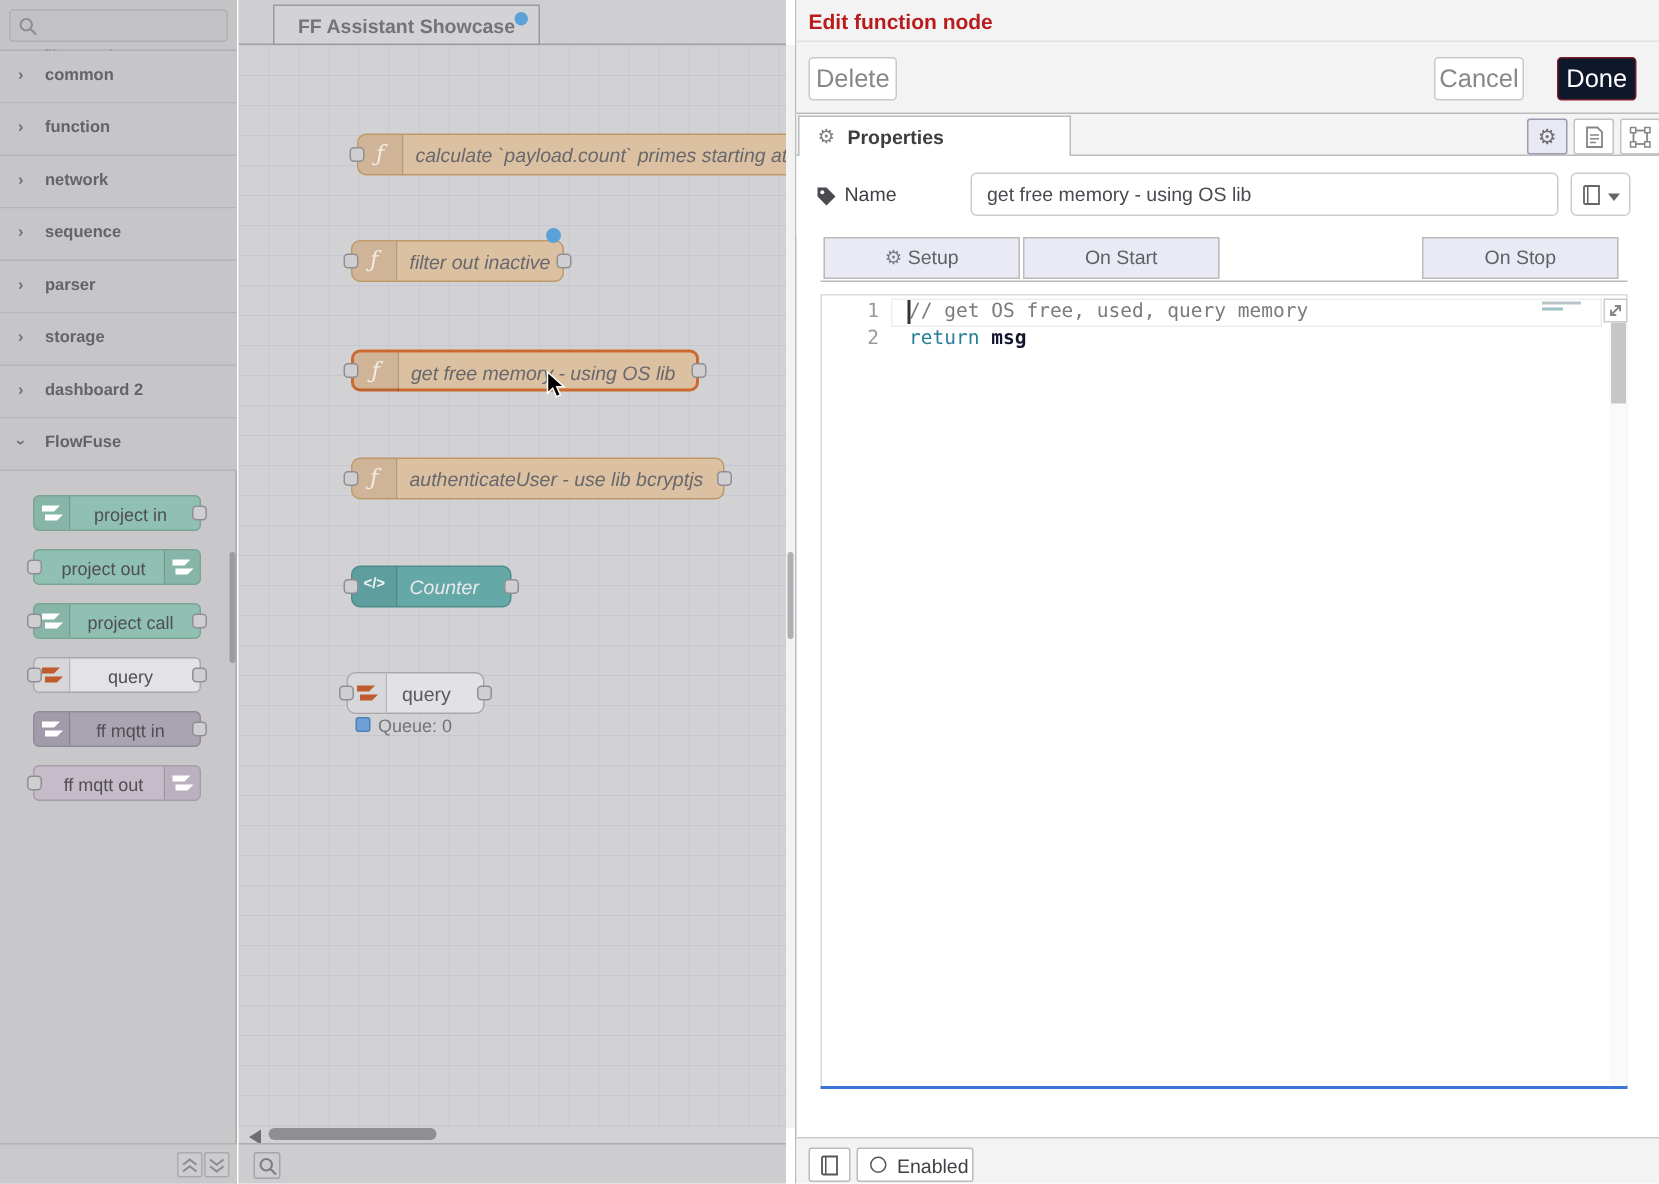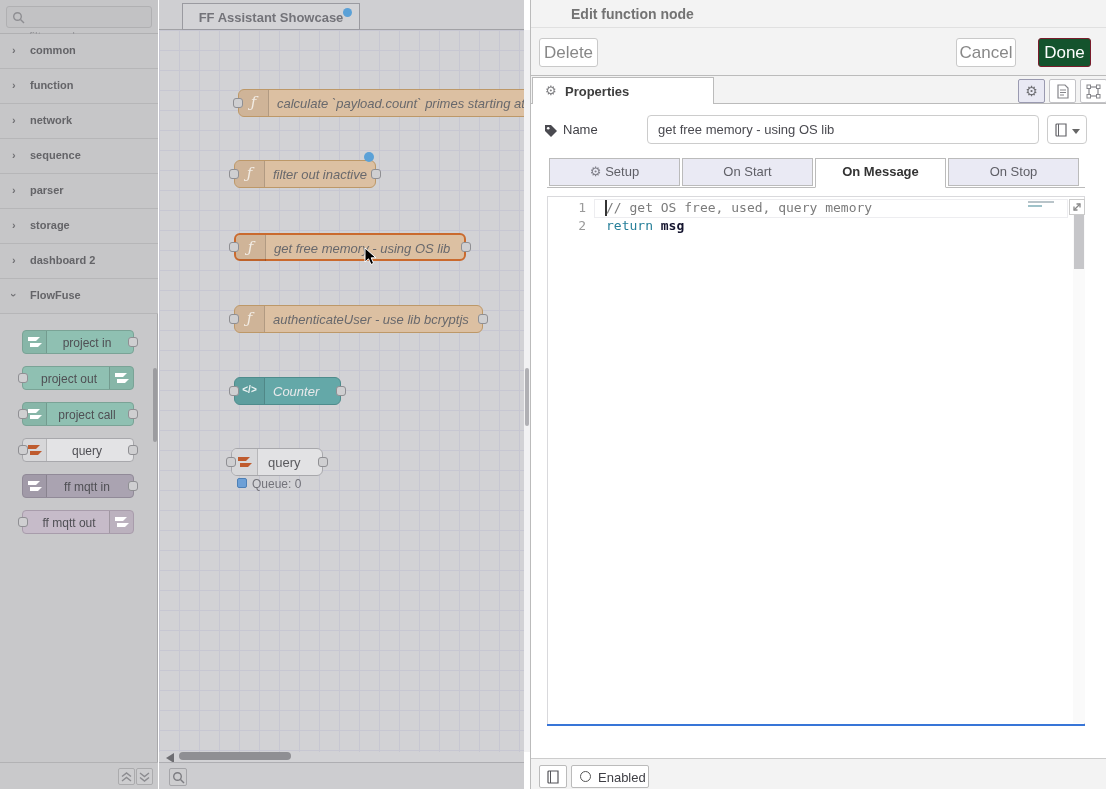--- a/index.html
+++ b/index.html
@@ -61,24 +61,24 @@
   #h-scroll-thumb { position:absolute; left:20px; top:752px; width:112px; height:8px; background:#8f8f93; border-radius:4px; }
   #canvas-footer { position:absolute; left:0; top:762px; width:365px; height:27px; background:#cdcdd0; border-top:1px solid #aeaeb2; }
   #canvas-search-btn { position:absolute; left:10px; top:5px; width:18px; height:18px; background:#cdcdcf; border:1px solid #a5a5a9; border-radius:2px; }
   #canvas-vscroll { left:524px; top:30px; width:6px; height:722px; background:#f2f2f3; }
   #canvas-vscroll-thumb { position:absolute; left:1px; top:338px; width:4px; height:58px; background:#b0b0b4; border-radius:2px; }
   #mouse-cursor { position:absolute; left:205px; top:247px; }
 
   
   #panel { left:530px; top:0; width:576px; height:789px; background:#fff; border-left:1px solid #bbb; }
   #panel-header { position:absolute; left:0; top:0; width:576px; height:28px; background:#f3f3f3; border-bottom:1px solid #e0e0e0; }
-  #panel-title { position:absolute; left:8px; top:6px; font-size:14px; font-weight:bold; color:#737373;margin-left:32px; }
+  #panel-title { position:absolute; left:8px; top:6px; font-size:14px; font-weight:bold; color:#b91c1c; }
   #panel-toolbar { position:absolute; left:0; top:28px; width:576px; height:48px; background:#f3f3f3; border-bottom:1px solid #bbb; }
   .btn { position:absolute; top:10px; height:29px; background:#fff; border:1px solid #c9c9c9; border-radius:3px; font-size:17px; color:#888; text-align:center; line-height:27px; }
-  #done-btn { background:#14532d; border-color:#7a1c2c; color:#fff; }
+  #done-btn { background:#0f172a; border-color:#7a1c2c; color:#fff; }
   #props-tabrow { position:absolute; left:0; top:76px; width:576px; height:28px; background:#f3f3f3; border-bottom:1px solid #bbb; }
   #props-tab { position:absolute; left:1px; top:77px; width:182px; height:27px; background:#fff; border:1px solid #bbb; border-bottom:none; z-index:2; }
   #props-tab .gear { position:absolute; left:12px; top:5px; color:#808084; font-size:13px; }
   #props-tab .lbl { position:absolute; left:32px; top:6px; font-size:13px; font-weight:bold; color:#3d3d3d; }
   .mini-btn { position:absolute; top:79px; width:27px; height:24px; background:#fff; border:1px solid #c3c3c7; border-radius:2px; text-align:center; }
   .mini-btn.active { background:#e9e9f4; border-color:#9a9ab0; }
   .mini-btn svg { margin-top:4px; }
   .mini-btn .gear { color:#6f6f74; font-size:14px; line-height:22px; }
 
   #name-row { position:absolute; left:0; top:104px; width:576px; height:54px; background:#fff; }
@@ -371,21 +371,20 @@
       <svg class="abs" style="left:7px;top:7px" width="13" height="14" viewBox="0 0 13 14">
           <path d="M2,1 L11,1 L11,13 L2,13 Q1,13 1,12 L1,2 Q1,1 2,1 Z" fill="none" stroke="#65656a" stroke-width="1.2"></path>
           <line x1="3.5" y1="1" x2="3.5" y2="13" stroke="#65656a" stroke-width="1"></line>
         </svg>
       <span class="caret"></span>
     </div>
   </div>
 
   <div class="code-tab" style="left:18px"><span style="color:#80808a">⚙</span> <span>Setup</span></div>
   <div class="code-tab" style="left:151px"><span>On Start</span></div>
-  <div class="code-tab active" style="left:284px"><span>On Message</span></div>
   <div class="code-tab" style="left:417px"><span>On Stop</span></div>
   <div id="code-tab-border"></div>
 
   <div id="editor">
     <div class="cl-box"></div>
     <span class="ln" style="top:3px">1</span>
     <span class="ln" style="top:21px">2</span>
     <div id="editor-cursor"></div>
     <div class="code-line" style="top:3px"><span class="tok-comment">// get OS free, used, query memory</span></div>
     <div class="code-line" style="top:21px"><span class="tok-keyword">return</span><span class="tok-var"> msg</span></div>

